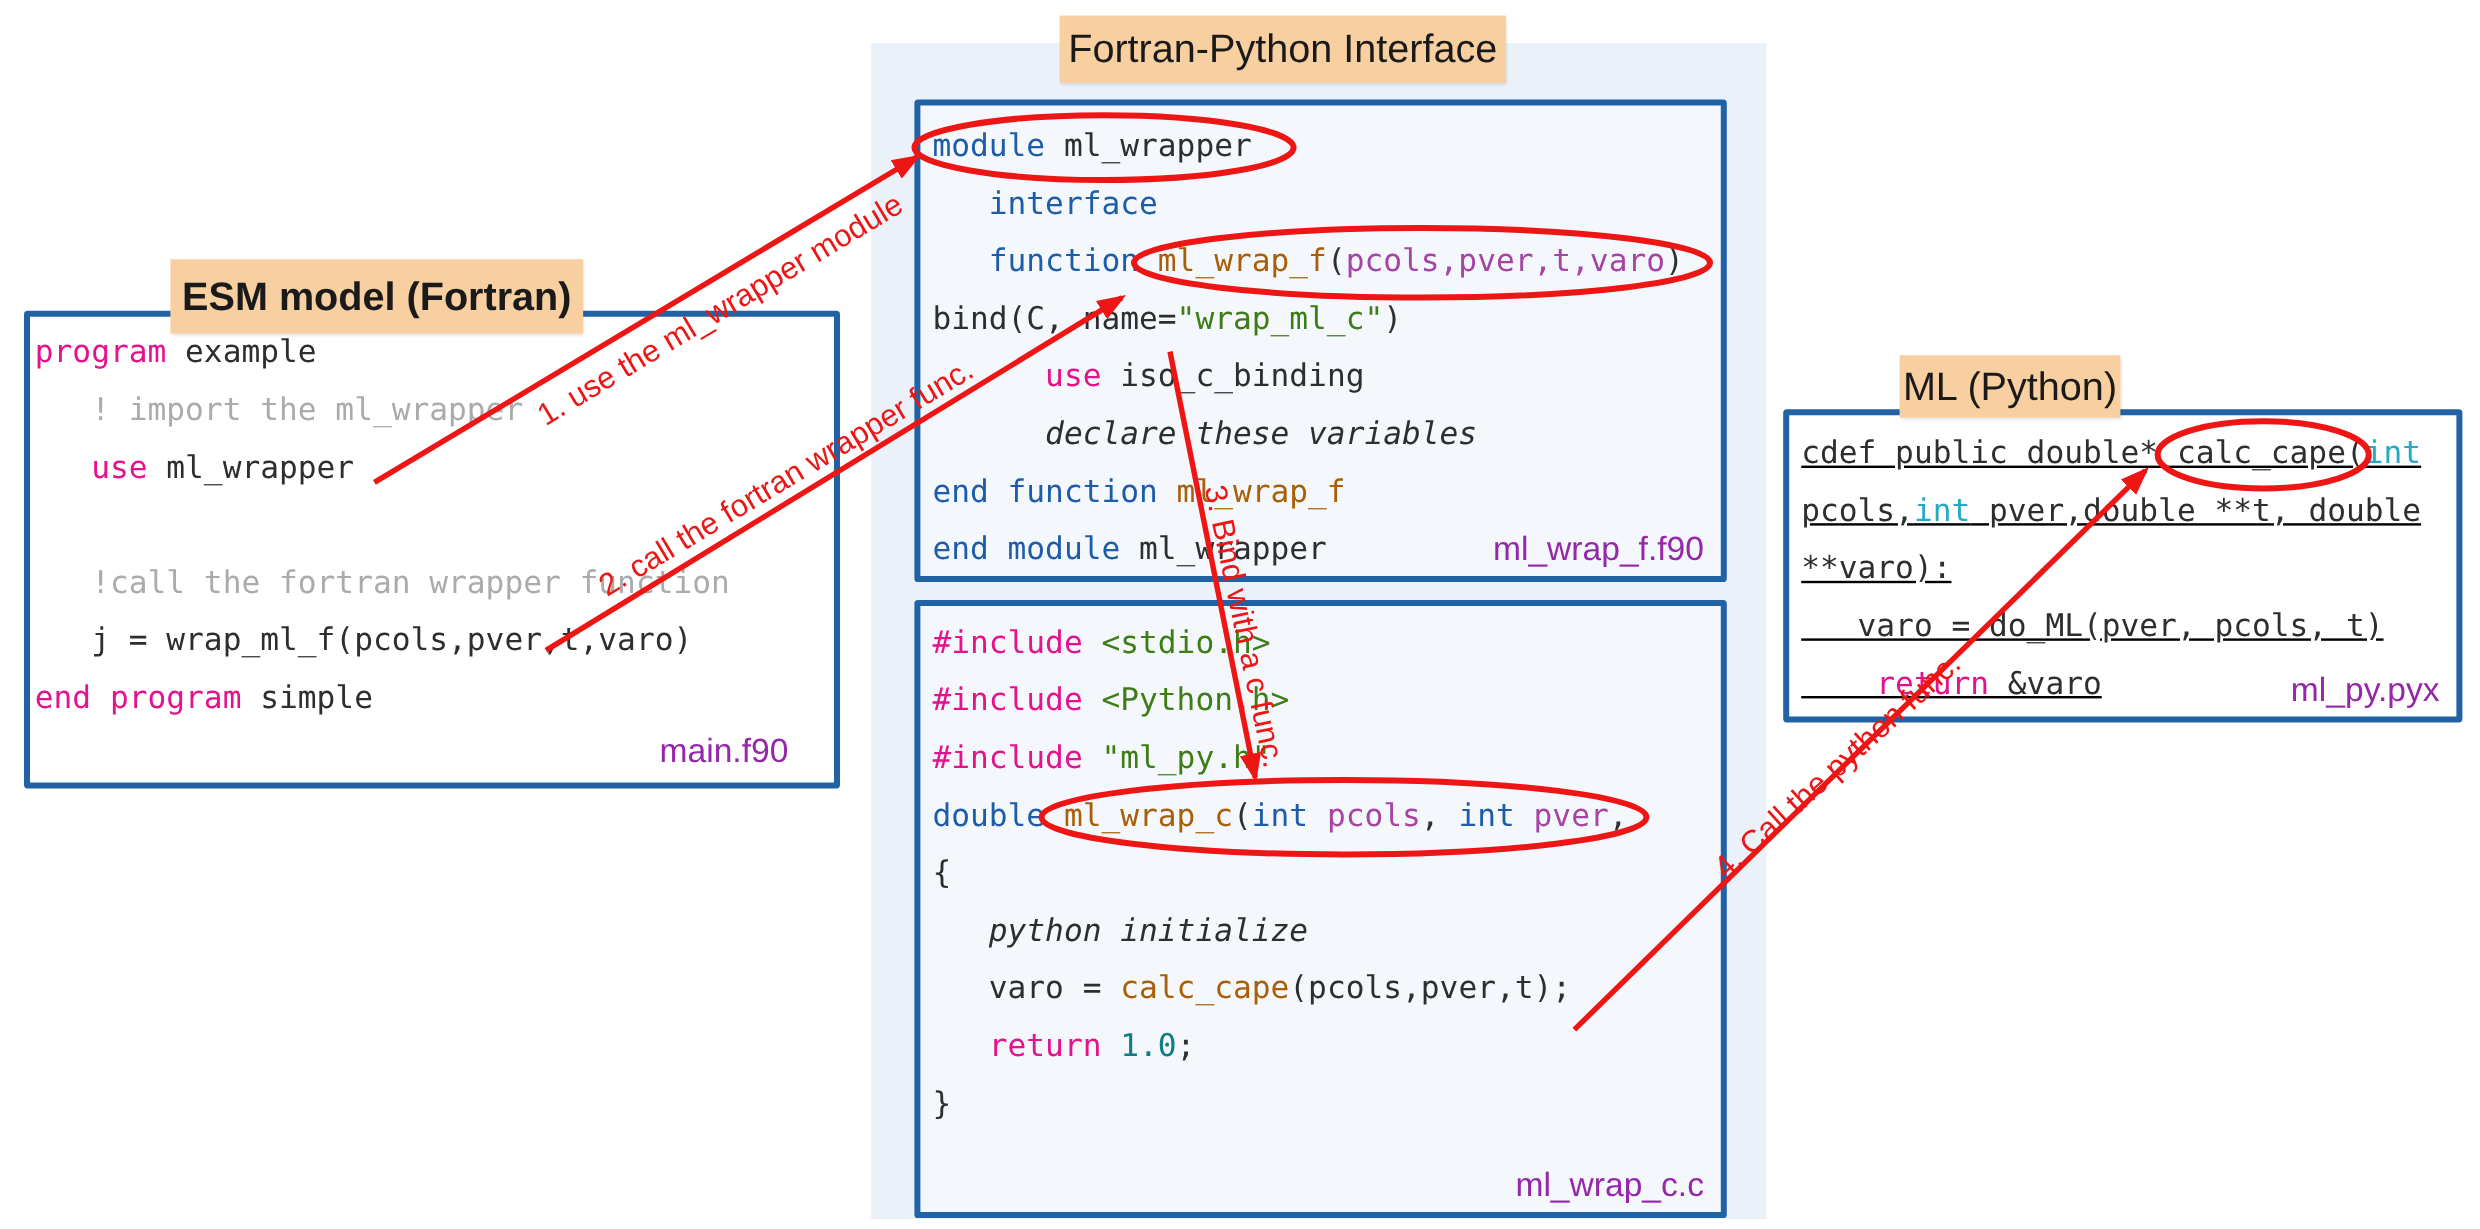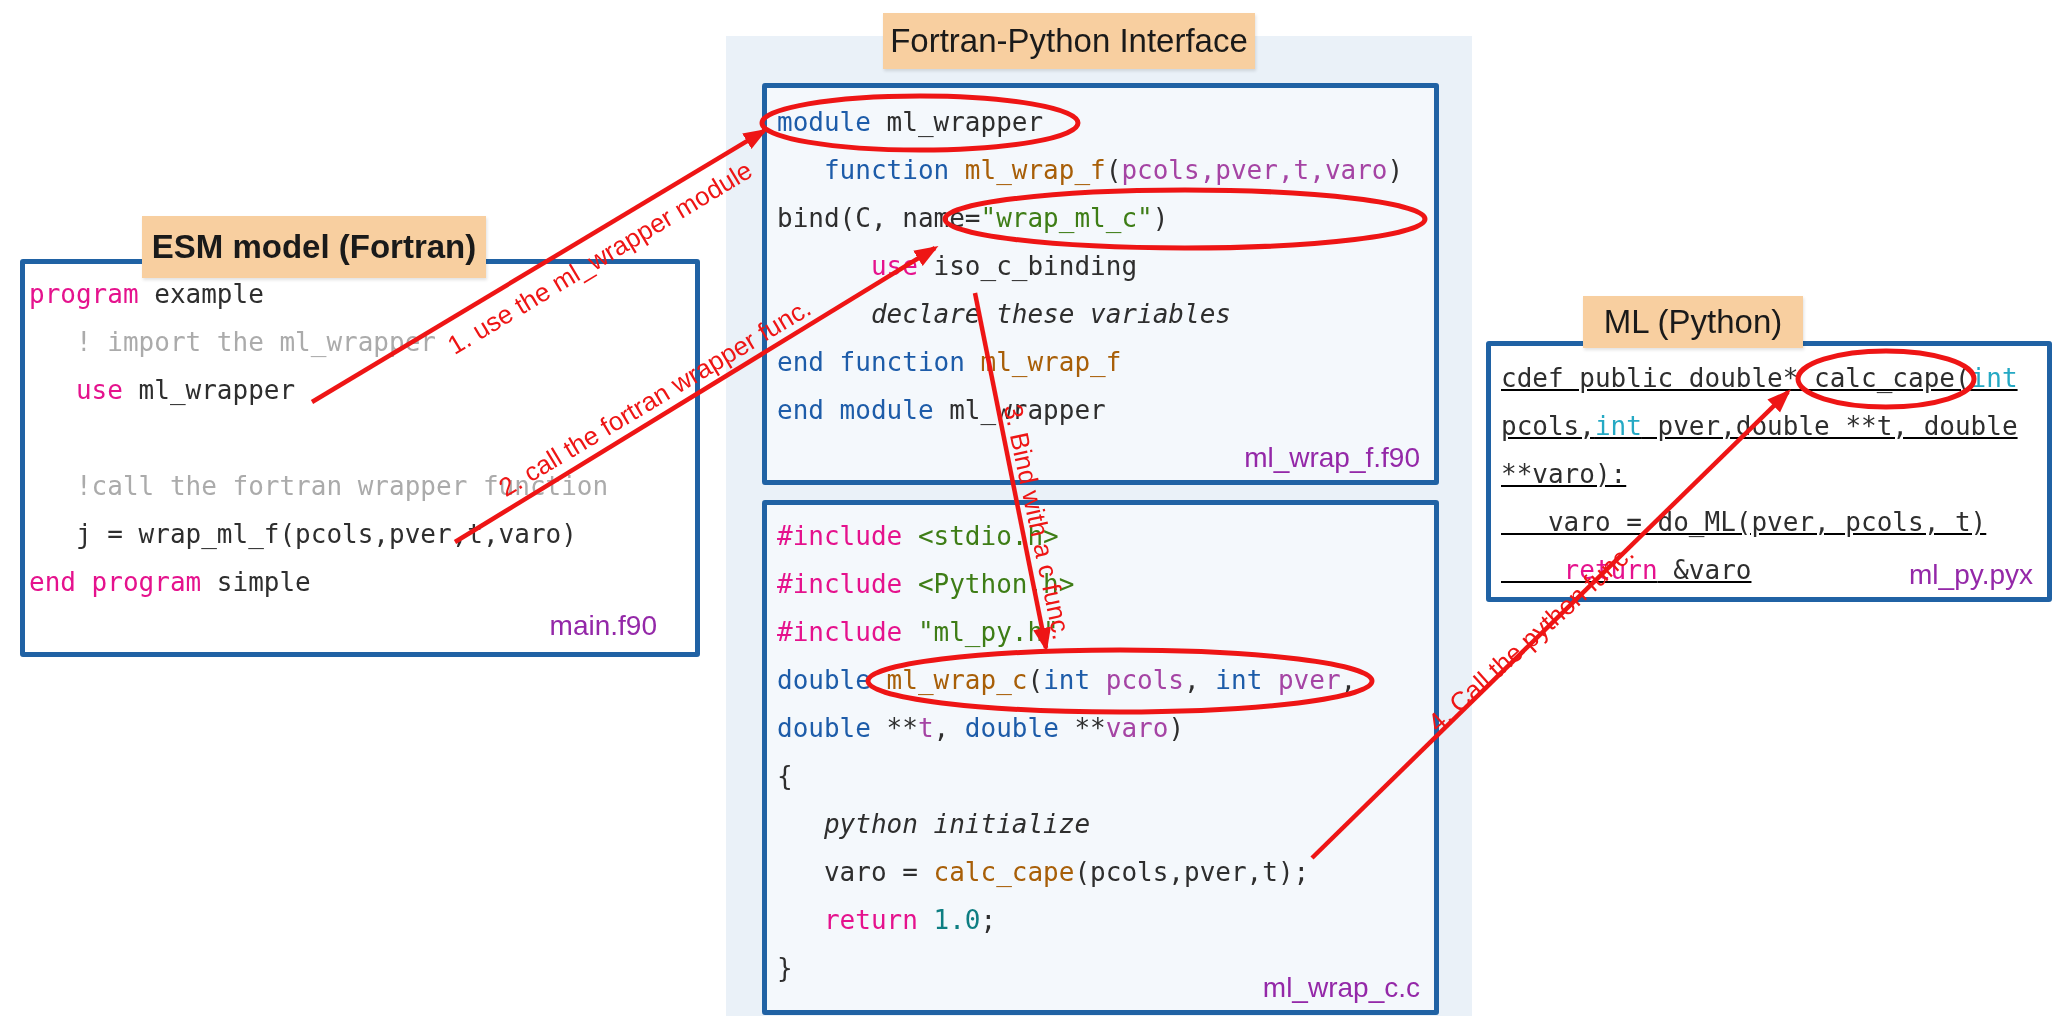--- a/index.html
+++ b/index.html
@@ -37,21 +37,21 @@
 
   .file{position:absolute;right:14px;bottom:6px;color:var(--file_label_purple);
         font-size:28px;font-family:"Liberation Sans",sans-serif;}
   .esmbox .file{right:38px;bottom:10px;}
 
   .badge{position:absolute;z-index:2;background:var(--badge_bg);color:#1a1a1a;
          display:flex;align-items:center;justify-content:center;font-size:33px;
          box-shadow:1px 2px 3px rgba(0,0,0,0.12);}
   .b-esm{left:142px;top:216px;width:344px;height:62px;font-weight:bold;}
   .b-int{left:883px;top:13px;width:372px;height:56px;}
-  .b-py{left:1583px;top:296px;width:220px;height:52px;}
+  .b-py{left:1583px;top:296px;width:184px;height:52px;}
 
   #overlay{position:absolute;left:0;top:0;z-index:3;pointer-events:none;}
   #notes{position:absolute;inset:0;z-index:4;pointer-events:none;}
   .note{position:absolute;color:var(--red);font-size:26px;white-space:nowrap;
         transform:translate(-50%,-50%) rotate(var(--r));}
 </style>
 </head>
 <body>
 
 <div class="canvas">
@@ -70,37 +70,37 @@
         <div class="ln"><span class="cm">   !call the fortran wrapper function</span></div>
         <div class="ln"><span>   j = wrap_ml_f(pcols,pver,t,varo)</span></div>
         <div class="ln"><span class="pk">end program</span><span> simple</span></div>
       </div>
     <div class="file">main.f90</div>
   </div>
 
   <div class="codebox f90box">
     <div class="code">
         <div class="ln"><span class="kw">module</span><span> ml_wrapper</span></div>
+        <div class="ln"><span class="kw">   interface</span></div>
         <div class="ln"><span class="kw">   function</span><span> </span><span class="br">ml_wrap_f</span><span>(</span><span class="pu">pcols,pver,t,varo</span><span>)</span></div>
         <div class="ln"><span>bind(C, name=</span><span class="gr">"wrap_ml_c"</span><span>)</span></div>
         <div class="ln"><span class="pk">      use</span><span> iso_c_binding</span></div>
         <div class="ln"><span class="it">      declare these variables</span></div>
         <div class="ln"><span class="kw">end function</span><span> </span><span class="br">ml_wrap_f</span></div>
         <div class="ln"><span class="kw">end module</span><span> ml_wrapper</span></div>
       </div>
     <div class="file">ml_wrap_f.f90</div>
   </div>
 
   <div class="codebox cbox">
     <div class="code">
         <div class="ln"><span class="pk">#include</span><span> </span><span class="gr">&lt;stdio.h&gt;</span></div>
         <div class="ln"><span class="pk">#include</span><span> </span><span class="gr">&lt;Python.h&gt;</span></div>
         <div class="ln"><span class="pk">#include</span><span> </span><span class="gr">"ml_py.h"</span></div>
         <div class="ln"><span class="kw">double</span><span> </span><span class="br">ml_wrap_c</span><span>(</span><span class="kw">int</span><span> </span><span class="pu">pcols</span><span>, </span><span class="kw">int</span><span> </span><span class="pu">pver</span><span>,</span></div>
-        <div class="ln"><span class="kw">double</span><span> **</span><span class="pu">t</span><span>, </span><span class="kw">double</span><span> **</span><span class="pu">varo</span><span>)</span></div>
         <div class="ln"><span>{</span></div>
         <div class="ln"><span class="it">   python initialize</span></div>
         <div class="ln"><span>   varo = </span><span class="br">calc_cape</span><span>(pcols,pver,t);</span></div>
         <div class="ln"><span class="pk">   return</span><span> </span><span class="te">1.0</span><span>;</span></div>
         <div class="ln"><span>}</span></div>
       </div>
     <div class="file">ml_wrap_c.c</div>
   </div>
 
   <div class="codebox pybox">

